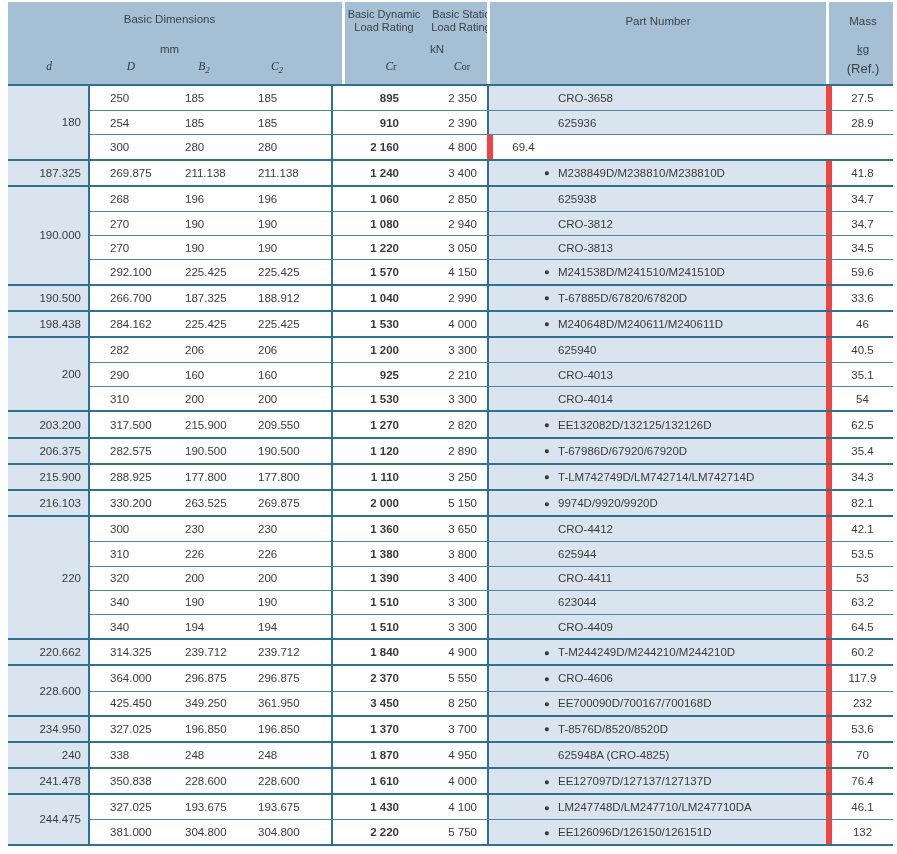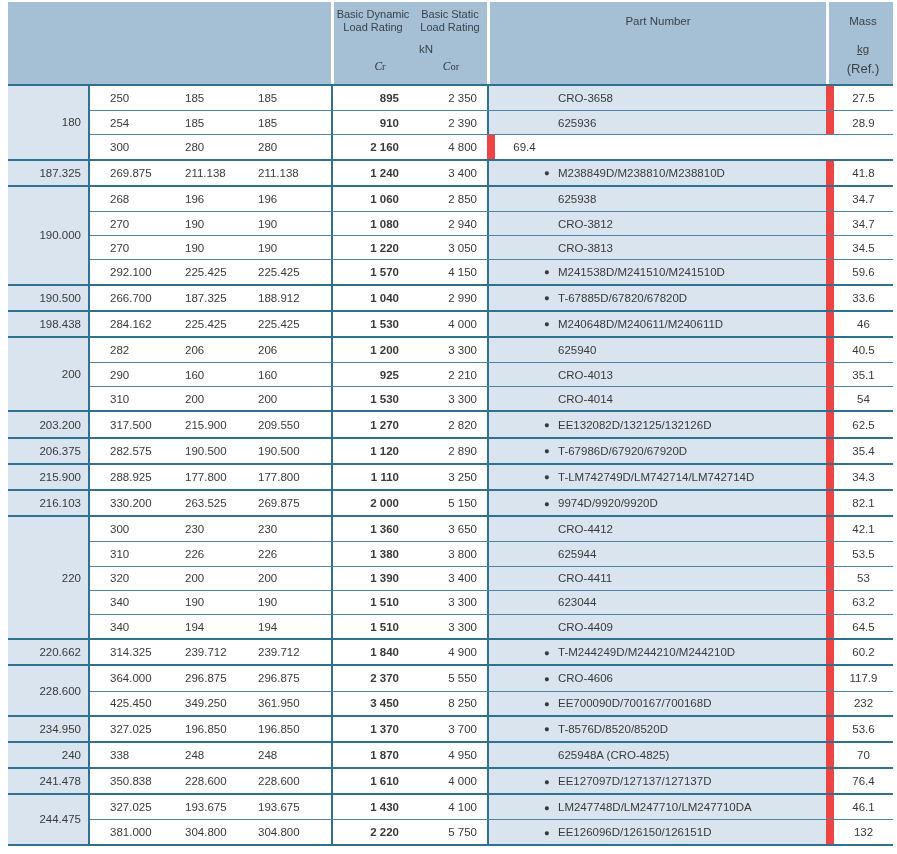--- a/index.html
+++ b/index.html
@@ -23,31 +23,39 @@
   .row  { display:flex; height:24.2px; box-sizing:border-box; font-size:11.5px; }
   .row + .row { border-top:1px solid #4d85a6; }
   .row > span { display:flex; align-items:center; box-sizing:border-box; height:100%; }
   .cD   { width:95px; padding-left:20px; }
   .cB   { width:73px; }
   .cC   { width:73px; }
   .cCr  { width:68px; border-left:2px solid #2e7191; justify-content:flex-end;font-weight:bold; }
   .cCor { width:78px; justify-content:flex-end; }
   .sp   { width:10px; }
   .cPart{ width:339px; border-left:2px solid #2e7191; background:#d9e4ee; padding-left:55px; }
-  .cMass{ width:67px;  border-left:8px solid #ef4444; justify-content:center; }
+  .cMass{ width:67px;  border-left:6px solid #ef4444; justify-content:center; }
   .blt  { width:14px; font-style:normal; font-size:9.5px; flex:none; }
 </style>
 </head>
 <body>
 
 <div class="table">
 
   <div class="hdr">
-
-    <div class="h-sec h-div" style="left:323px;width:187px;">
+    <div class="h-sec" style="left:0;width:323px;">
+      <div class="abs" style="left:0;top:11px;width:100%;">Basic Dimensions</div>
+      <div class="abs" style="left:0;top:41px;width:100%;">mm</div>
+      <div class="abs sym" style="left:21px;top:58px;width:40px;">d</div>
+      <div class="abs sym" style="left:103px;top:58px;width:40px;">D</div>
+      <div class="abs sym" style="left:176px;top:58px;width:40px;"><span>B</span><sub>2</sub></div>
+      <div class="abs sym" style="left:249px;top:58px;width:40px;"><span>C</span><sub>2</sub></div>
+    </div>
+
+    <div class="h-sec h-div" style="left:334px;width:187px;">
       <div class="abs" style="left:0;top:6px;width:78px;font-size:11px;line-height:13px;">Basic Dynamic Load Rating</div>
       <div class="abs" style="left:78px;top:6px;width:76px;font-size:11px;line-height:13px;">Basic Static Load Rating</div>
       <div class="abs" style="left:0;top:41px;width:100%;">kN</div>
       <div class="abs sym" style="left:26px;top:58px;width:40px;"><span>C</span><span class="tail">r</span></div>
       <div class="abs sym" style="left:95px;top:58px;width:44px;"><span>C</span><span class="tail">or</span></div>
     </div>
 
     <div class="h-sec h-div" style="left:479px;width:339px;">
       <div class="abs" style="left:0;top:13px;width:100%;">Part Number</div>
     </div>

